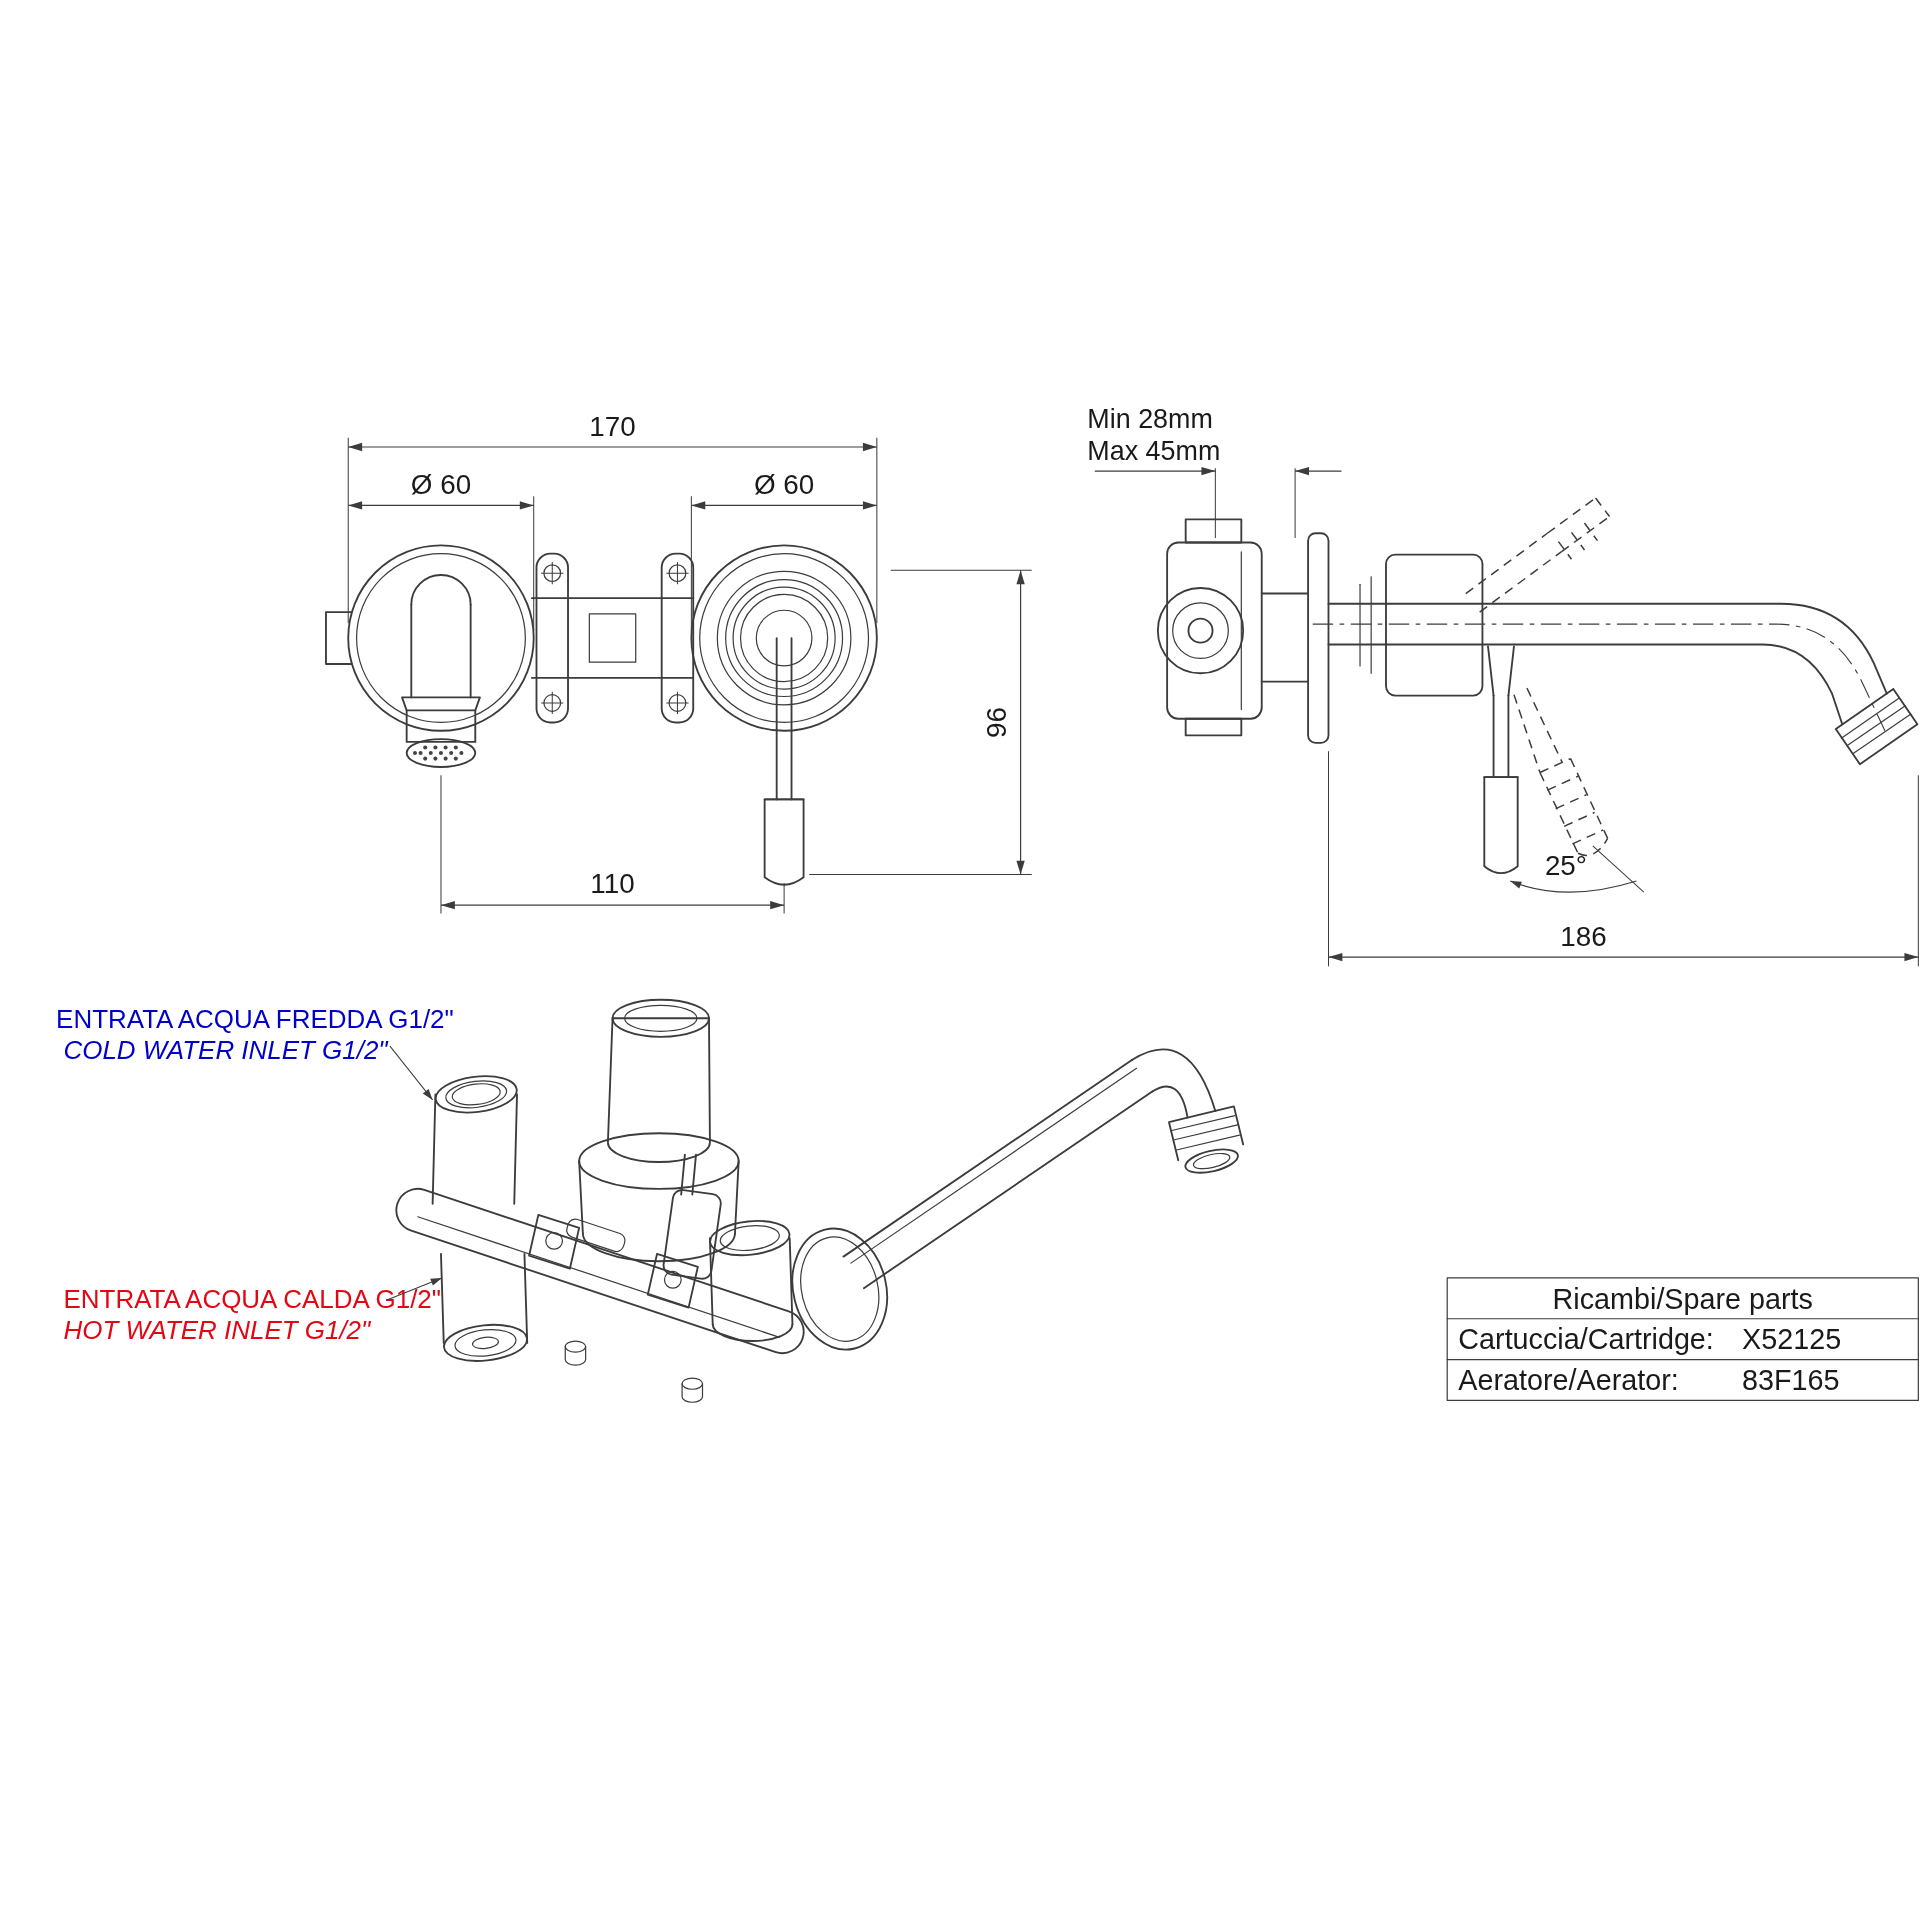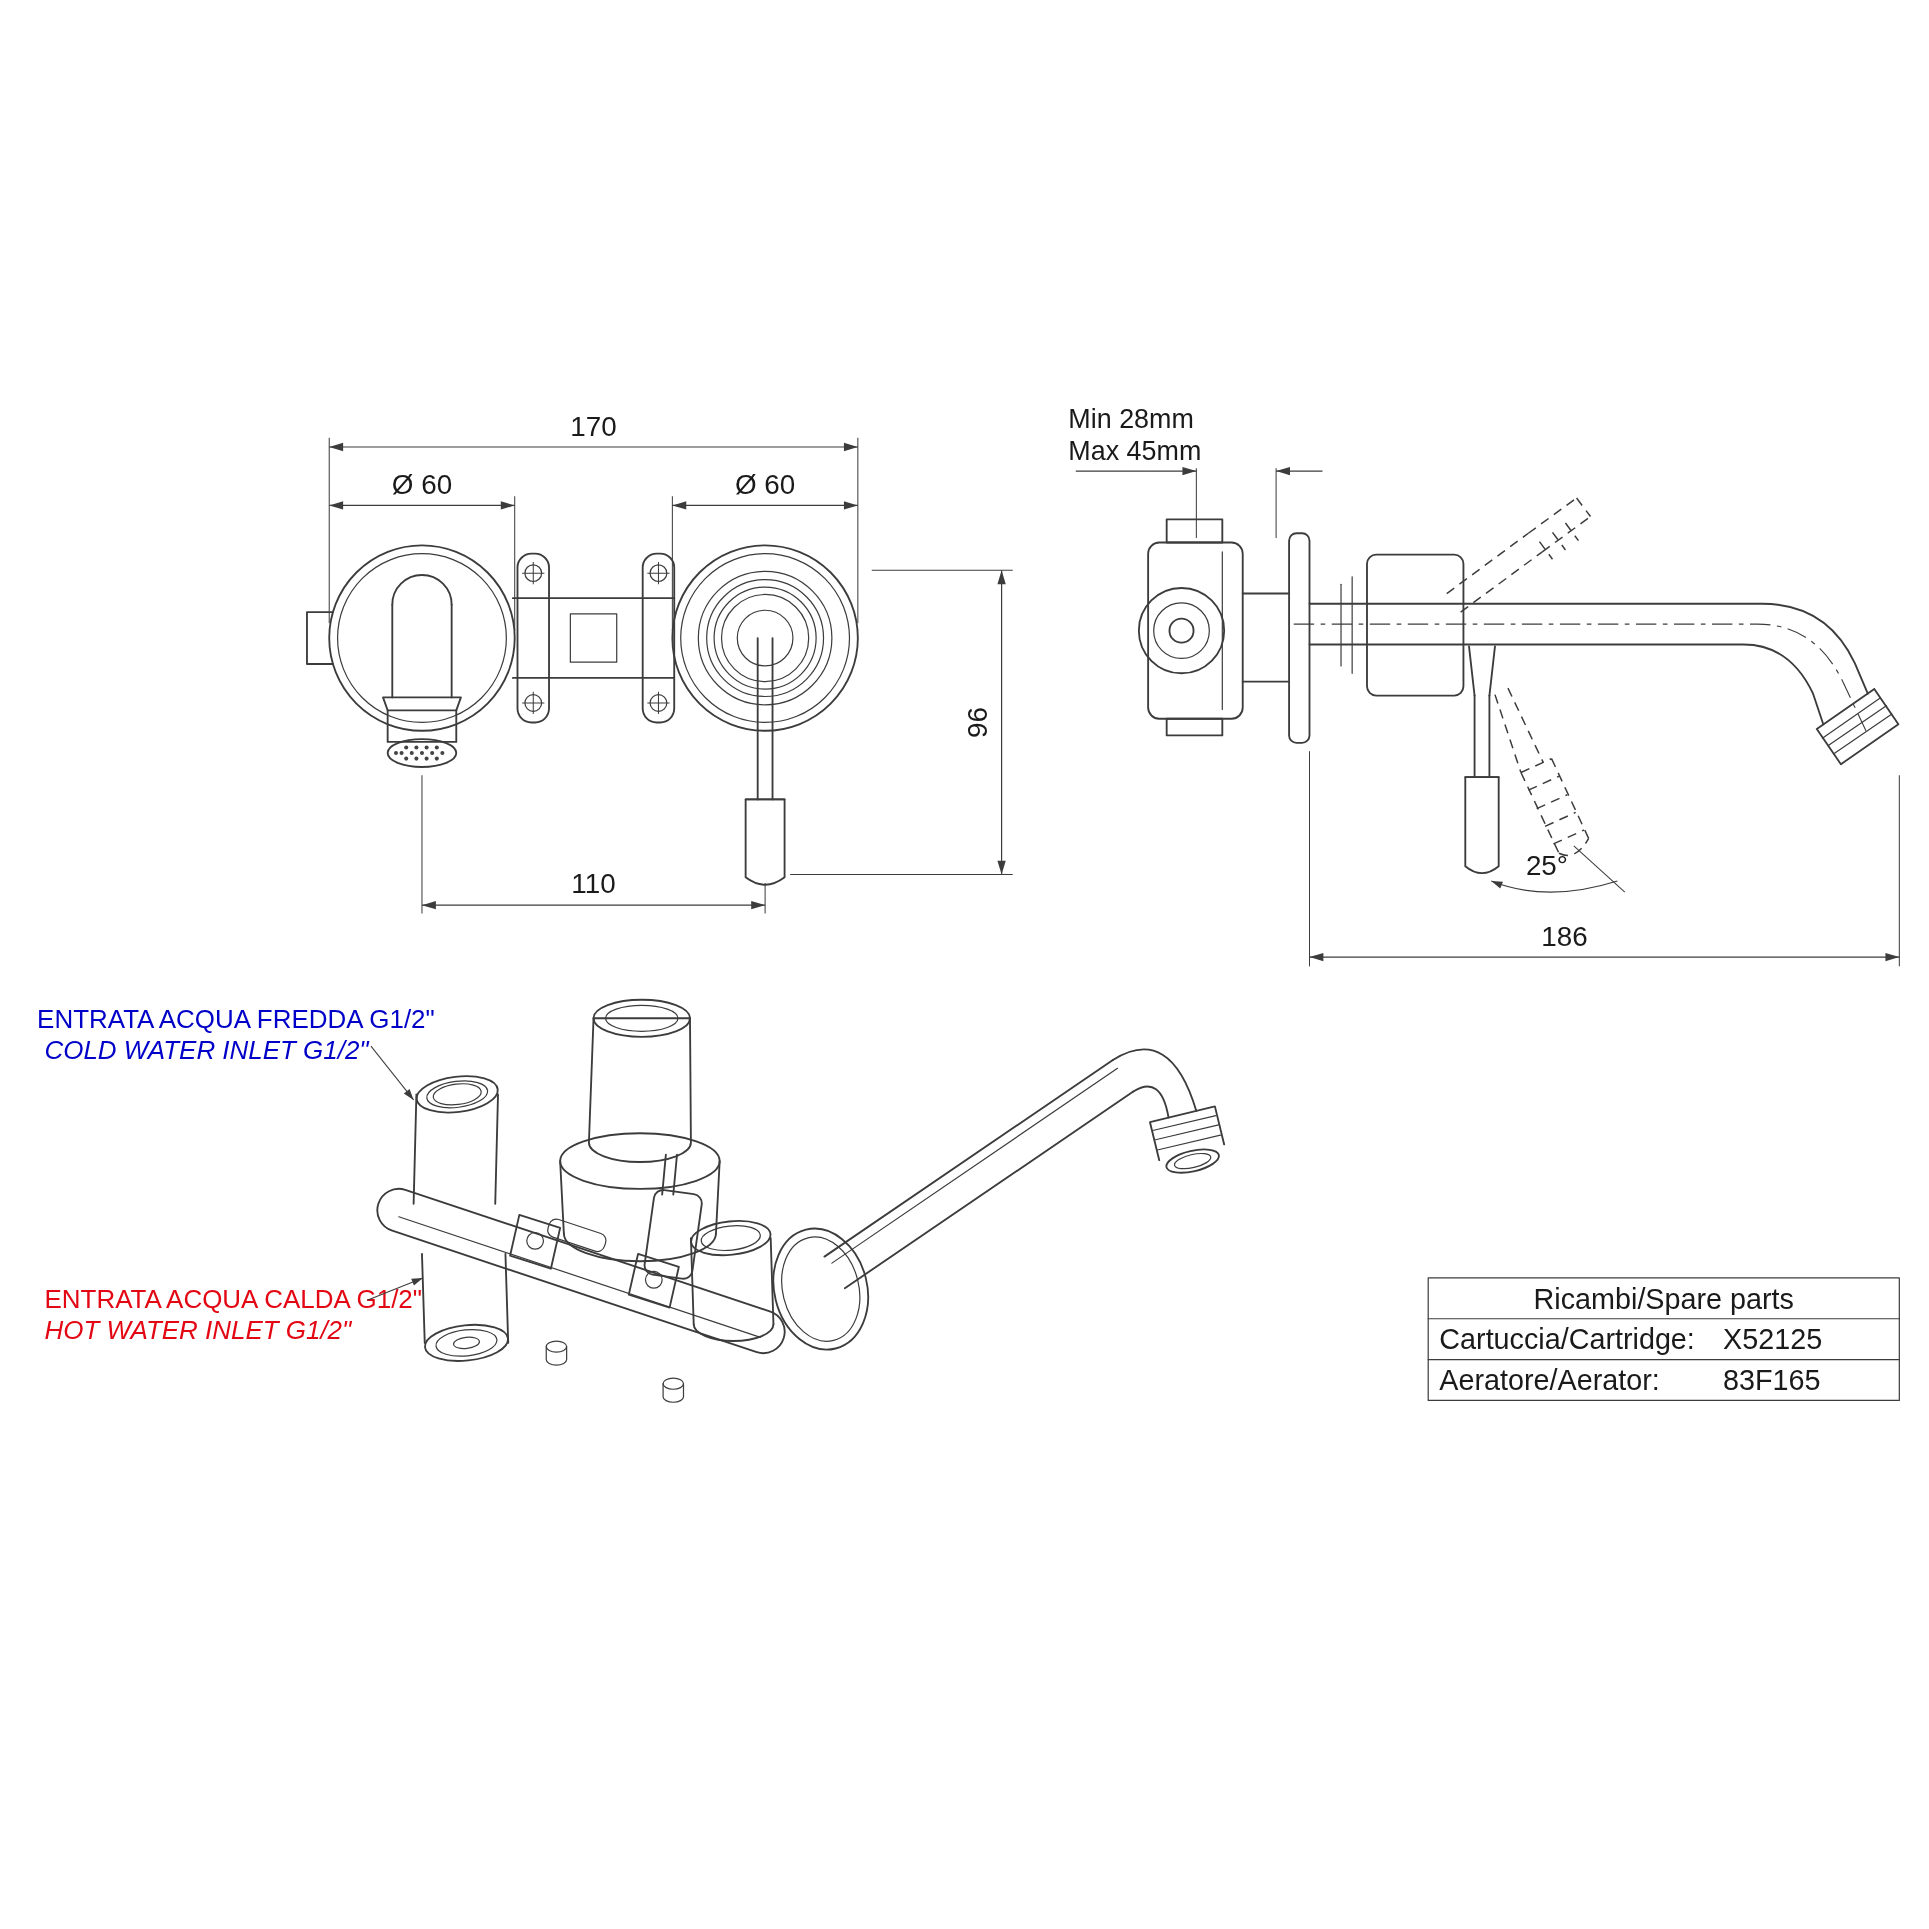--- a/index.html
+++ b/index.html
@@ -1,19 +1,19 @@
 <!DOCTYPE html>
 <html style="--line: #3c3c3c; --text: #1a1a1a; --cold: #0000c8; --hot: #e30613; --bg: #ffffff;font-size:15px"><head>
 <meta charset="utf-8">
 <style>
   :root{
     --line:#3c3c3c; --text:#1a1a1a; --cold:#0000c8; --hot:#e30613; --bg:#ffffff;
   }
   html,body{margin:0;padding:0;background:var(--bg);}
-  .page{width:1890px;height:1929px;position:relative;background:var(--bg);}
+  .page{width:1890px;height:1929px;position:relative;background:var(--bg);padding-left:19px;}
   svg{display:block;}
   .obj{fill:none;stroke:var(--line);stroke-width:2;stroke-linecap:round;stroke-linejoin:round;}
   .thin{stroke-width:1.3;}
   .dim{fill:none;stroke:var(--line);stroke-width:1.3;}
   .ext{fill:none;stroke:var(--line);stroke-width:1.1;}
   .cl{fill:none;stroke:var(--line);stroke-width:1.2;stroke-dasharray:22 7 5 7;}
   .hid{fill:none;stroke:var(--line);stroke-width:1.6;stroke-dasharray:10 7;}
   .kn{stroke:var(--line);stroke-width:1.4;}
   .mk{fill:var(--line);}
   text{font-family:"Liberation Sans","DejaVu Sans",sans-serif;fill:var(--text);}

